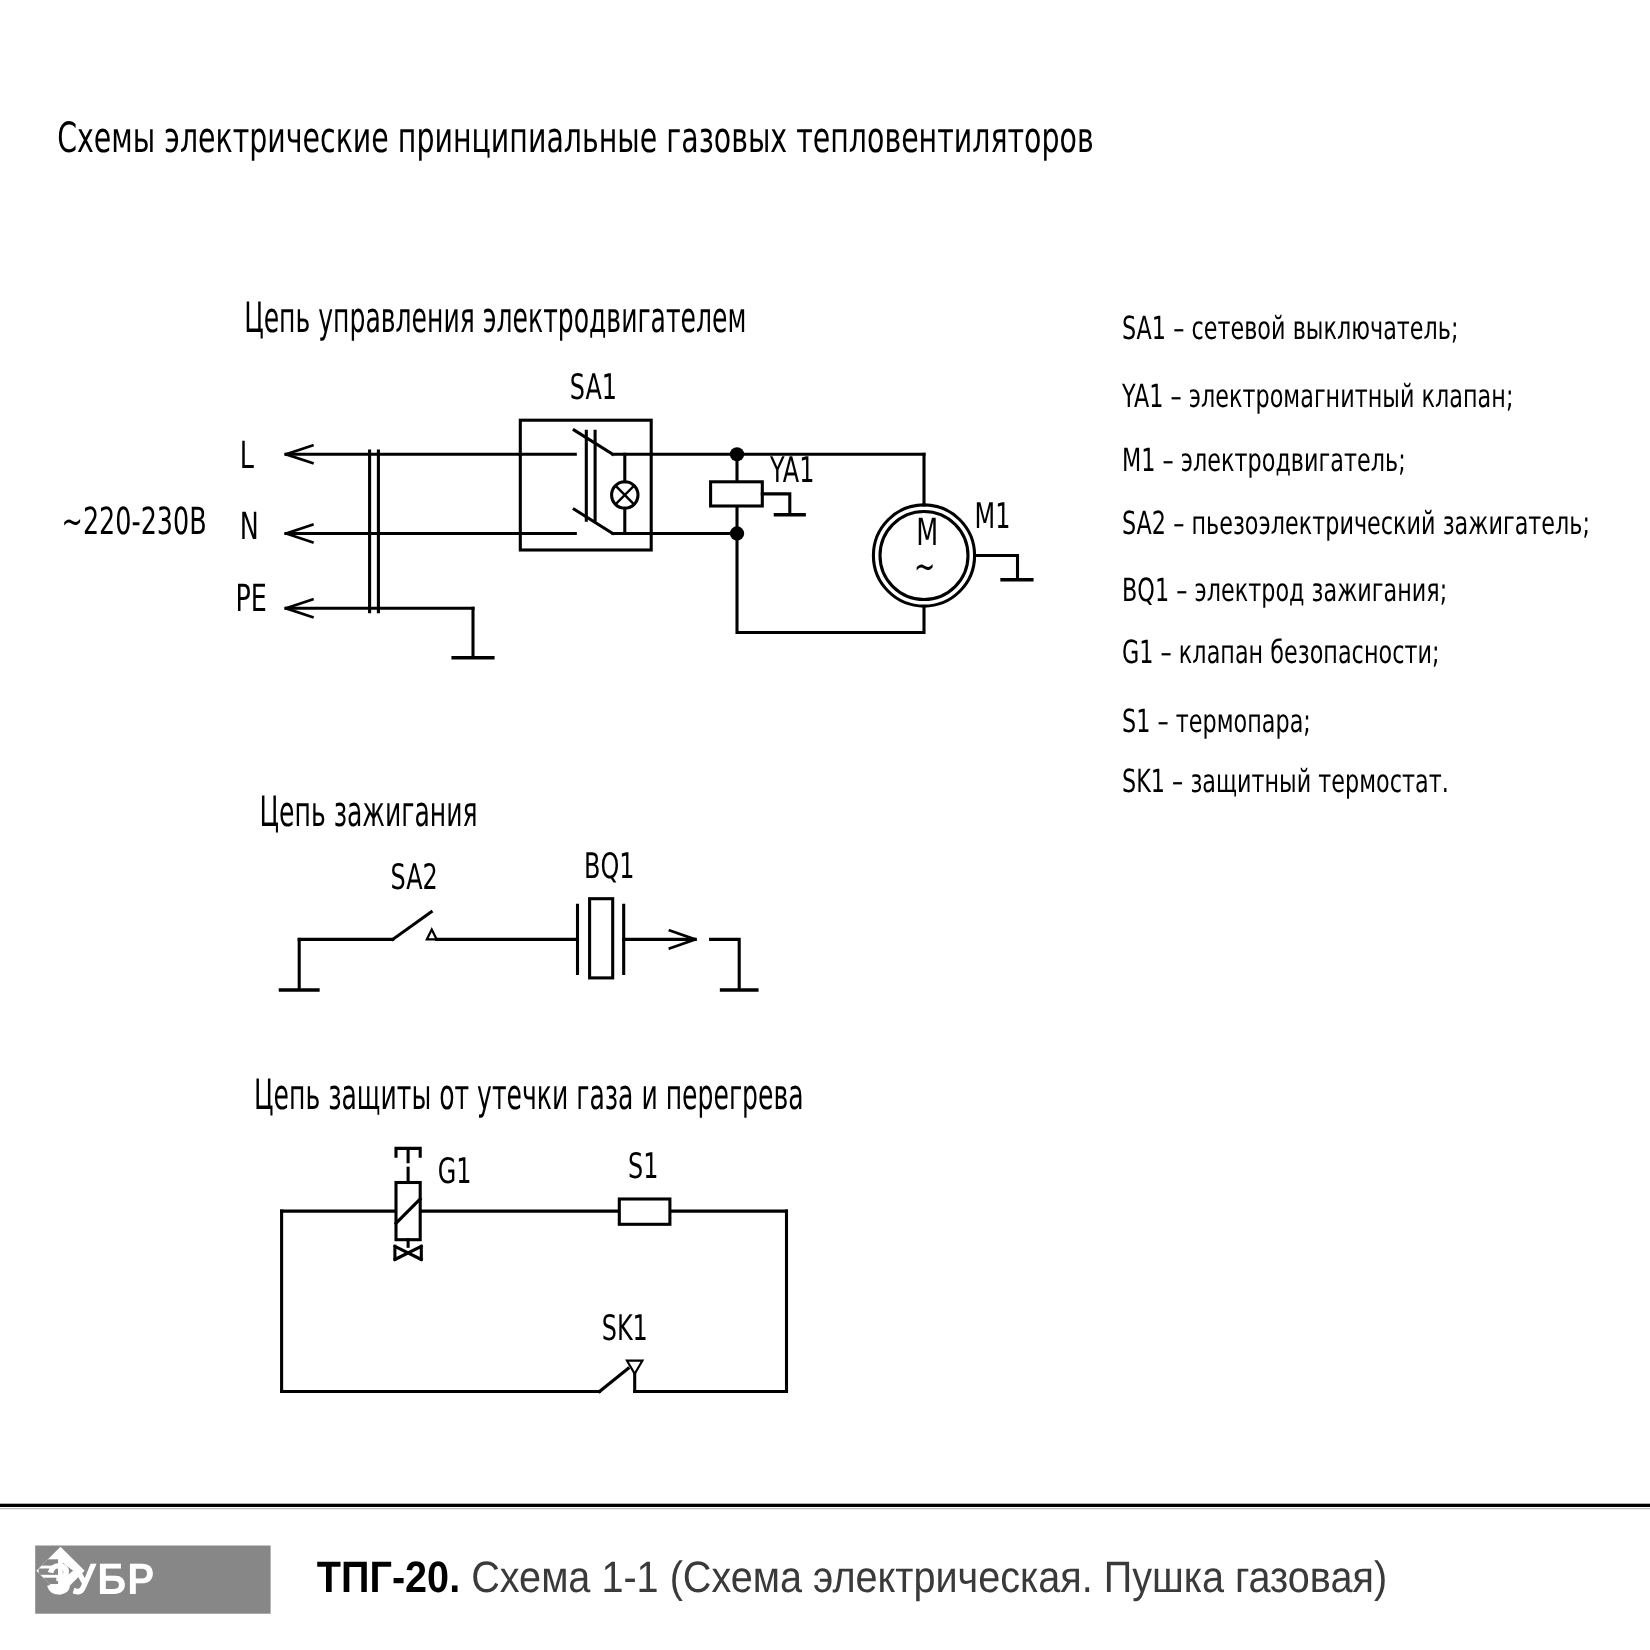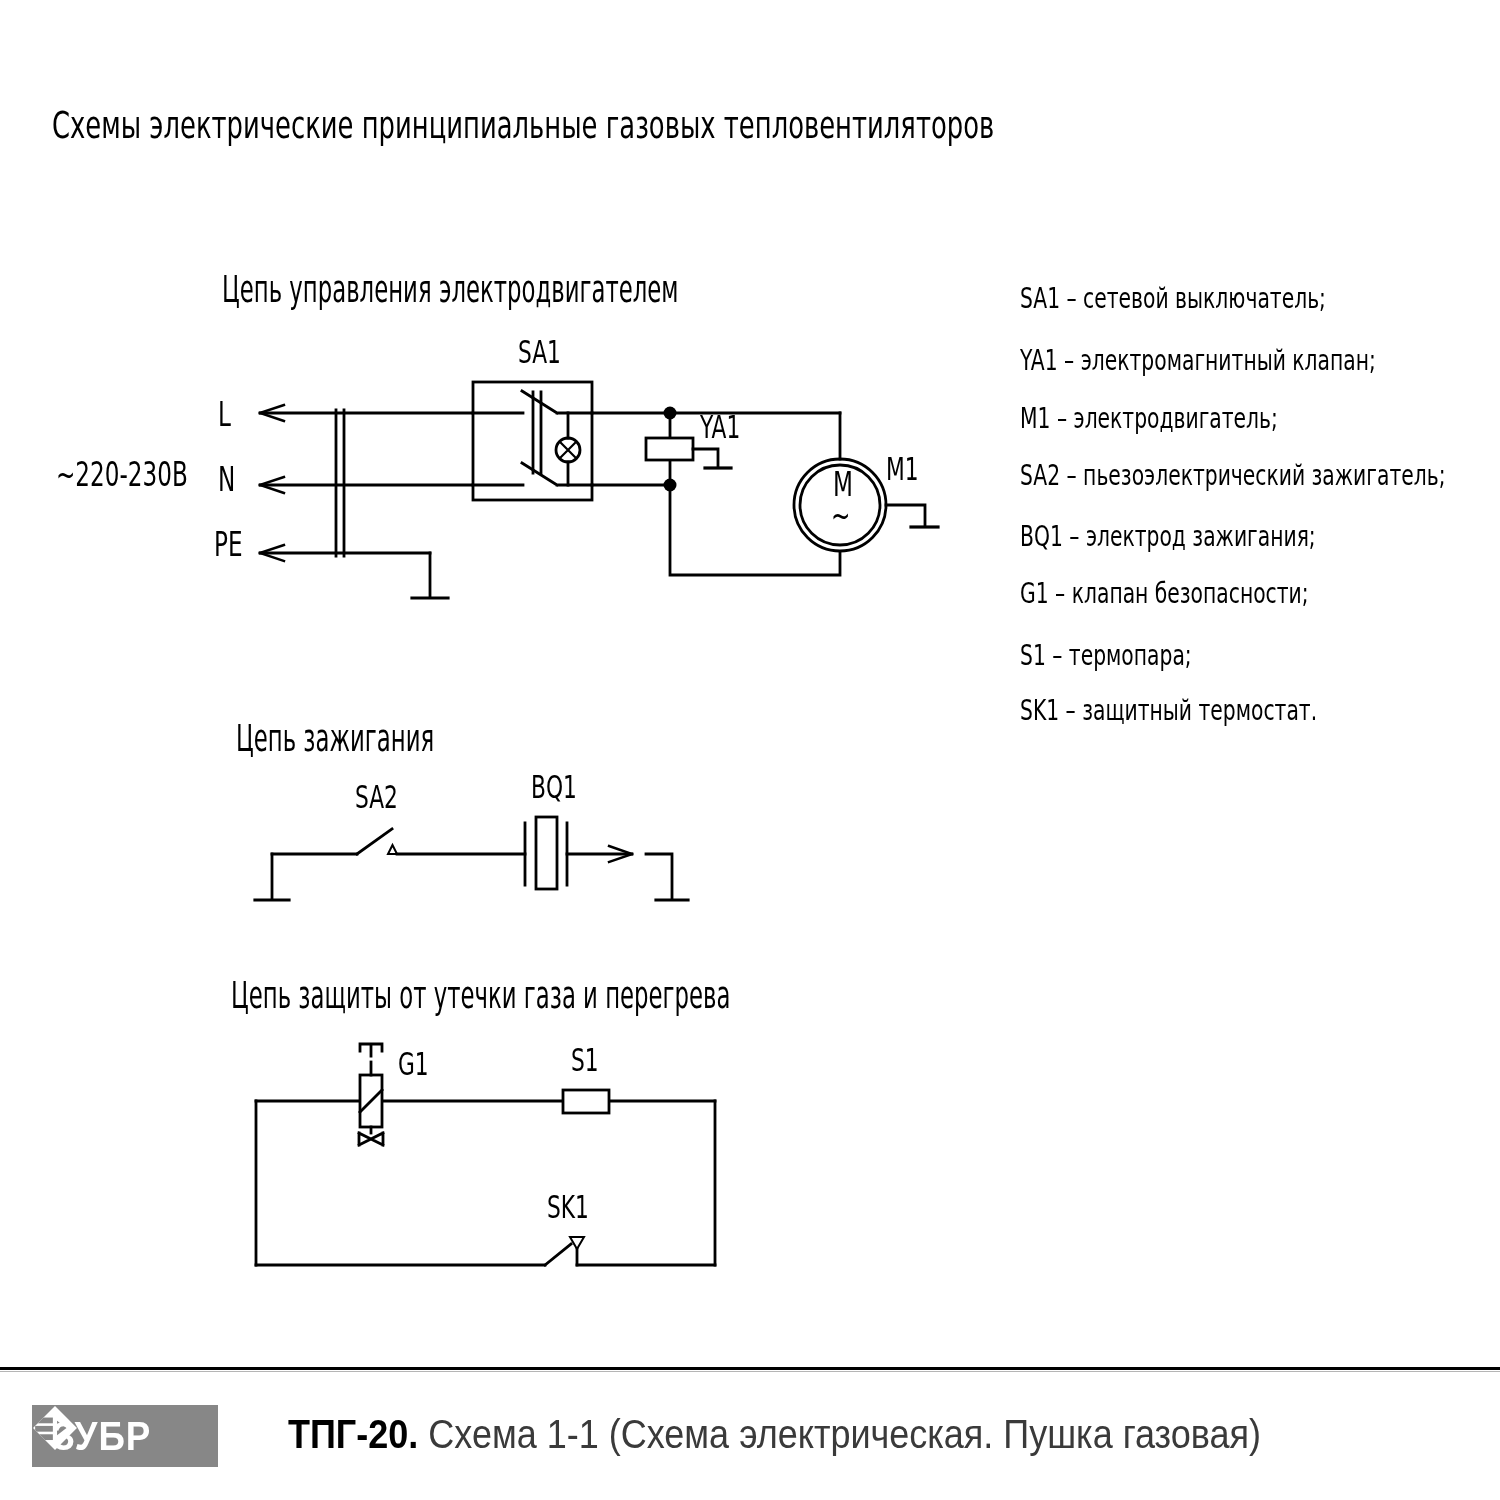--- a/index.html
+++ b/index.html
@@ -9,22 +9,22 @@
   .gt{position:absolute;white-space:nowrap;color:#000;line-height:1;
       font-family:"DejaVu Sans",sans-serif;transform-origin:0 0;}
   .main-title{font-size:38px;transform:scaleX(0.68);}
   .sec-title{font-size:38px;transform:scaleX(0.60);}
   .lbl32{font-size:32px;transform:scaleX(0.68);}
   .lbl34{font-size:34px;transform:scaleX(0.68);}
   .leg{font-size:29px;transform:scaleX(0.70);}
   svg{position:absolute;left:0;top:0;}
   .divider{position:absolute;left:0;top:1367px;width:1500px;height:3px;background:#000;}
   .divider-shadow{position:absolute;left:0;top:1371px;width:1500px;height:1px;background:#b5b5b5;}
-  .logo-box{position:absolute;left:32px;top:1405px;width:186px;height:62px;
-            background:#878787;display:flex;align-items:center;gap:7px;padding-left:20px;
+  .logo-box{position:absolute;left:32px;top:1405px;width:214px;height:62px;
+            background:#878787;display:flex;align-items:center;gap:7px;padding-left:10px;
             box-sizing:border-box;}
   .brand{color:#fff;font-family:"Liberation Sans",sans-serif;font-weight:bold;
          font-size:40px;letter-spacing:1px;transform:scaleX(0.92);transform-origin:0 50%;
          line-height:1;}
   .footer-line{position:absolute;left:288px;top:1414px;white-space:nowrap;line-height:1;
                font-family:"Liberation Sans",sans-serif;font-size:40px;
                transform:scaleX(0.90);transform-origin:0 0;}
   .footer-model{font-weight:bold;color:#000;}
   .footer-caption{font-weight:normal;color:#3a3a3a;}
 </style>

